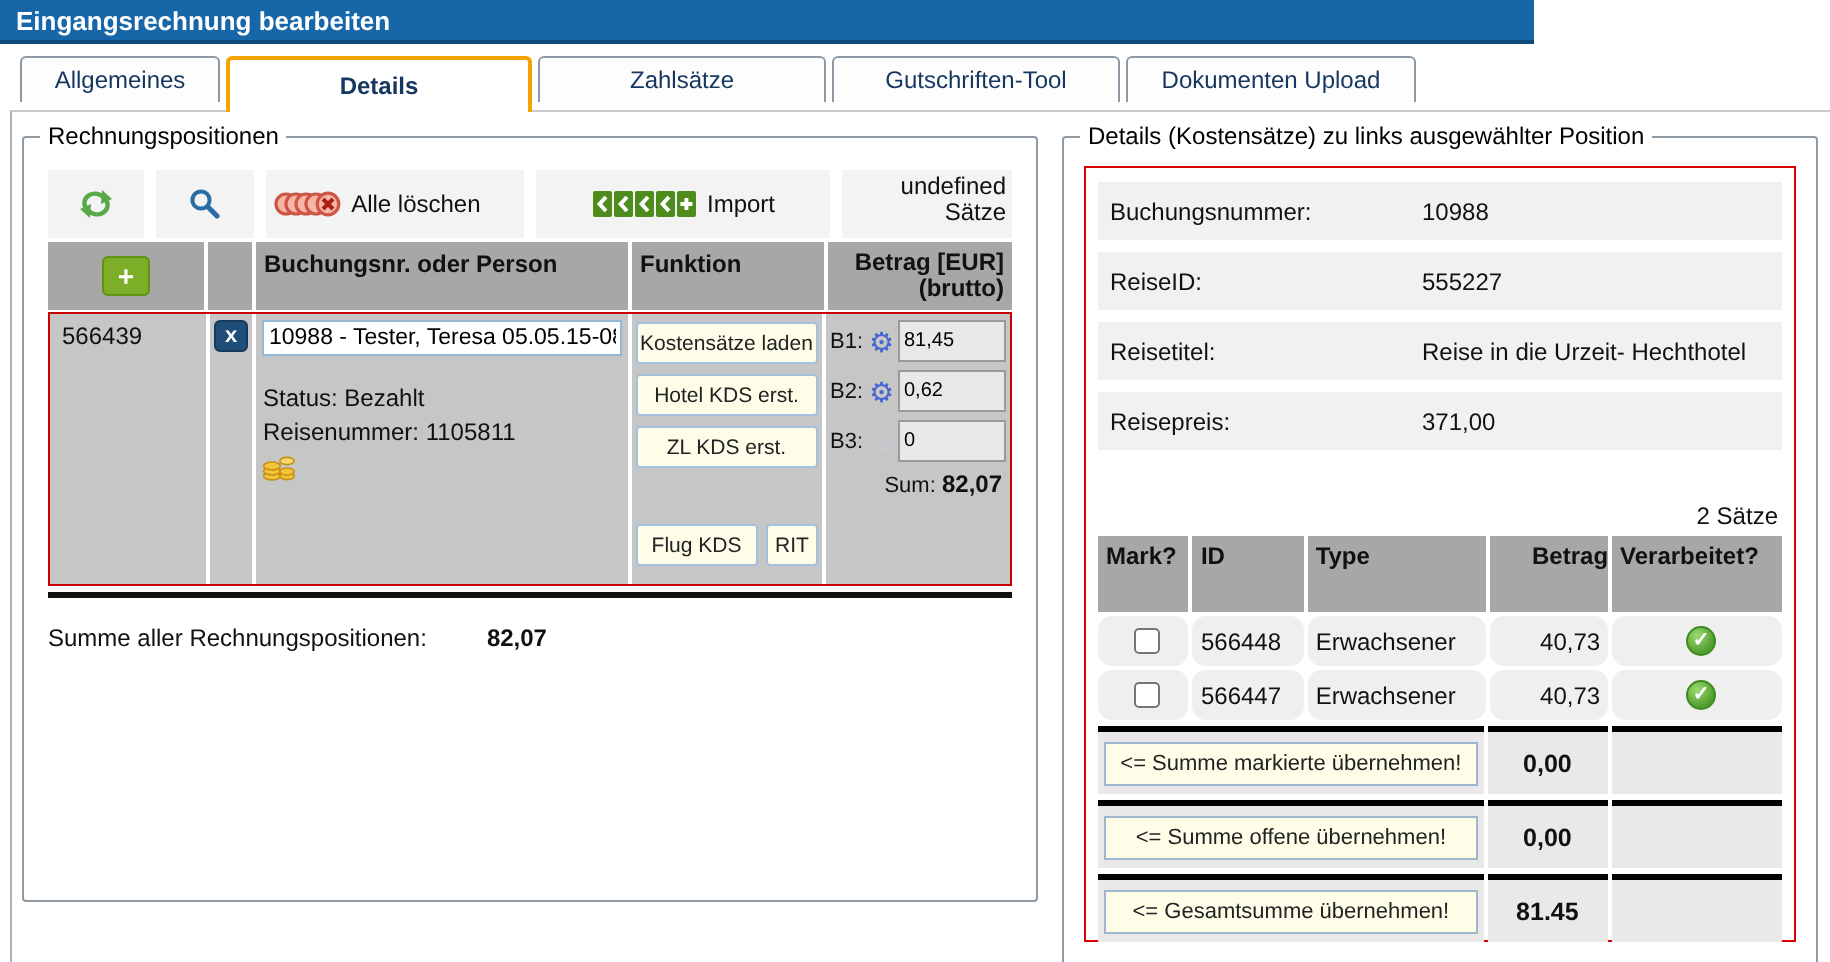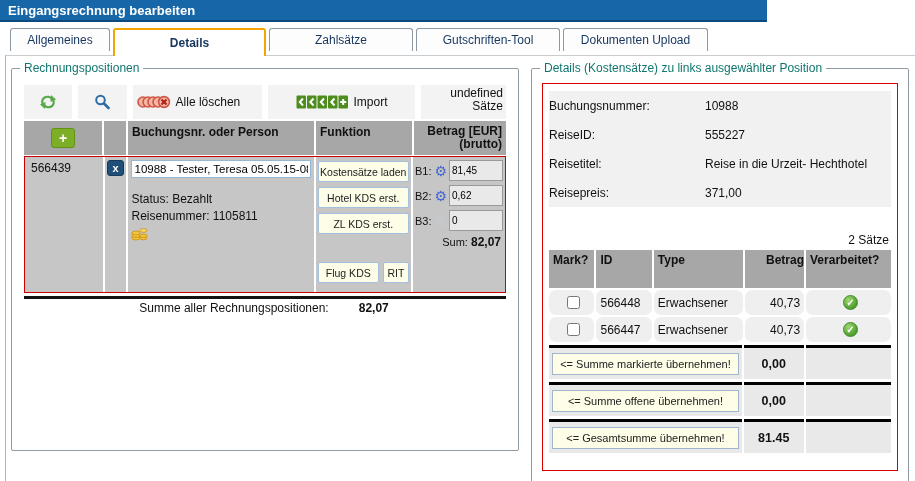--- a/index.html
+++ b/index.html
@@ -26,21 +26,21 @@
 
   
   .content { position:absolute; left:5px; top:55px; width:910px; height:426px;
              border-left:1px solid #aab4bd; border-top:1px solid #c7ccd1; background:#fff; }
 
   
   .fs { position:absolute; border:1px solid #8f9aa2; border-radius:2px; background:#fff; }
   .fs-left  { left:5px;  top:12px; width:508px; height:383px; padding:14px 12px 10px 12px; }
   .fs-right { left:525px; top:12px; width:378px; height:430px; padding:12px 10px; }
   .legend { position:absolute; top:-8px; left:8px; background:#fff; padding:0 4px;
-            font-size:12px; color:#0f766e; white-space:nowrap; }
+            font-size:12px; color:#000000; white-space:nowrap; }
 
   
   .toolbar { display:flex; gap:6px; margin-top:2px; }
   .tcell { background:#f3f3f3; height:34px; display:flex; align-items:center; justify-content:center; gap:5px; }
   .tc0 { width:50px; } .tc1 { width:50px; }
   .tc2 { width:134px; justify-content:flex-start; padding-left:4px; }
   .tc3 { width:152px; }
   .tc4 { width:88px; text-align:right; justify-content:flex-end; padding:2px 3px 2px 0;
          line-height:13px; align-items:flex-start; }
   .tc4 .wrap { width:62px; text-align:right; }
@@ -81,28 +81,28 @@
   .brow { display:flex; align-items:center; gap:2px; margin-bottom:4px; }
   .blabel { width:21px; font-size:11px; }
   .gear { font-size:14px; line-height:14px; cursor:pointer; }
   .gear.blue { color:#4666d0; } .gear.gray { color:#c4cad0; }
   .binput { width:54px; height:21px; background:#e9e9e9; border:1px solid #9a9a9a;
             font-family:"Liberation Sans",sans-serif; font-size:10px; padding:8px 2px; }
   .sumline { text-align:right; font-size:11px; padding-right:2px; }
   .sumline b { font-size:12px; }
 
   .blackline { height:3px; background:#111; margin-top:3px; }
-  .totalrow { display:flex; justify-content:center; align-items:center; gap:30px;
-              margin-top:2px; padding-right:2px; }
+  .totalrow { display:flex; justify-content:flex-start; align-items:center; gap:30px;
+              margin-top:13px; padding-right:2px; }
   .totalrow .tval { font-weight:bold; }
 
   
   .redbox { border:1px solid #dd0000; margin-top:2px; height:388px; padding:7px 6px; }
   .inforow { display:flex; background:#f1f1f1; height:29px; align-items:center;
-             margin-bottom:0; }
+             padding-left:6px; margin-bottom:6px; }
   .inforow .ilabel { width:156px; }
   .saetze { text-align:right; margin-top:26px; margin-bottom:3px; padding-right:2px; }
 
   .rhead { display:flex; gap:2px; }
   .rhead .hcell { background:#a7a7a7; height:38px; font-weight:bold; padding:3px 0 0 4px; }
   .r0 { width:46px; } .r1 { width:56px; } .r2 { width:90px; } .r3 { width:60px; } .r4 { width:86px; }
   .hr3 { text-align:right; padding-right:4px; }
 
   .rrow { display:flex; gap:2px; margin-top:2px; }
   .rrow .dcell { background:#efefef; height:25px; display:flex; align-items:center; padding-left:4px;border-radius:7px; }

